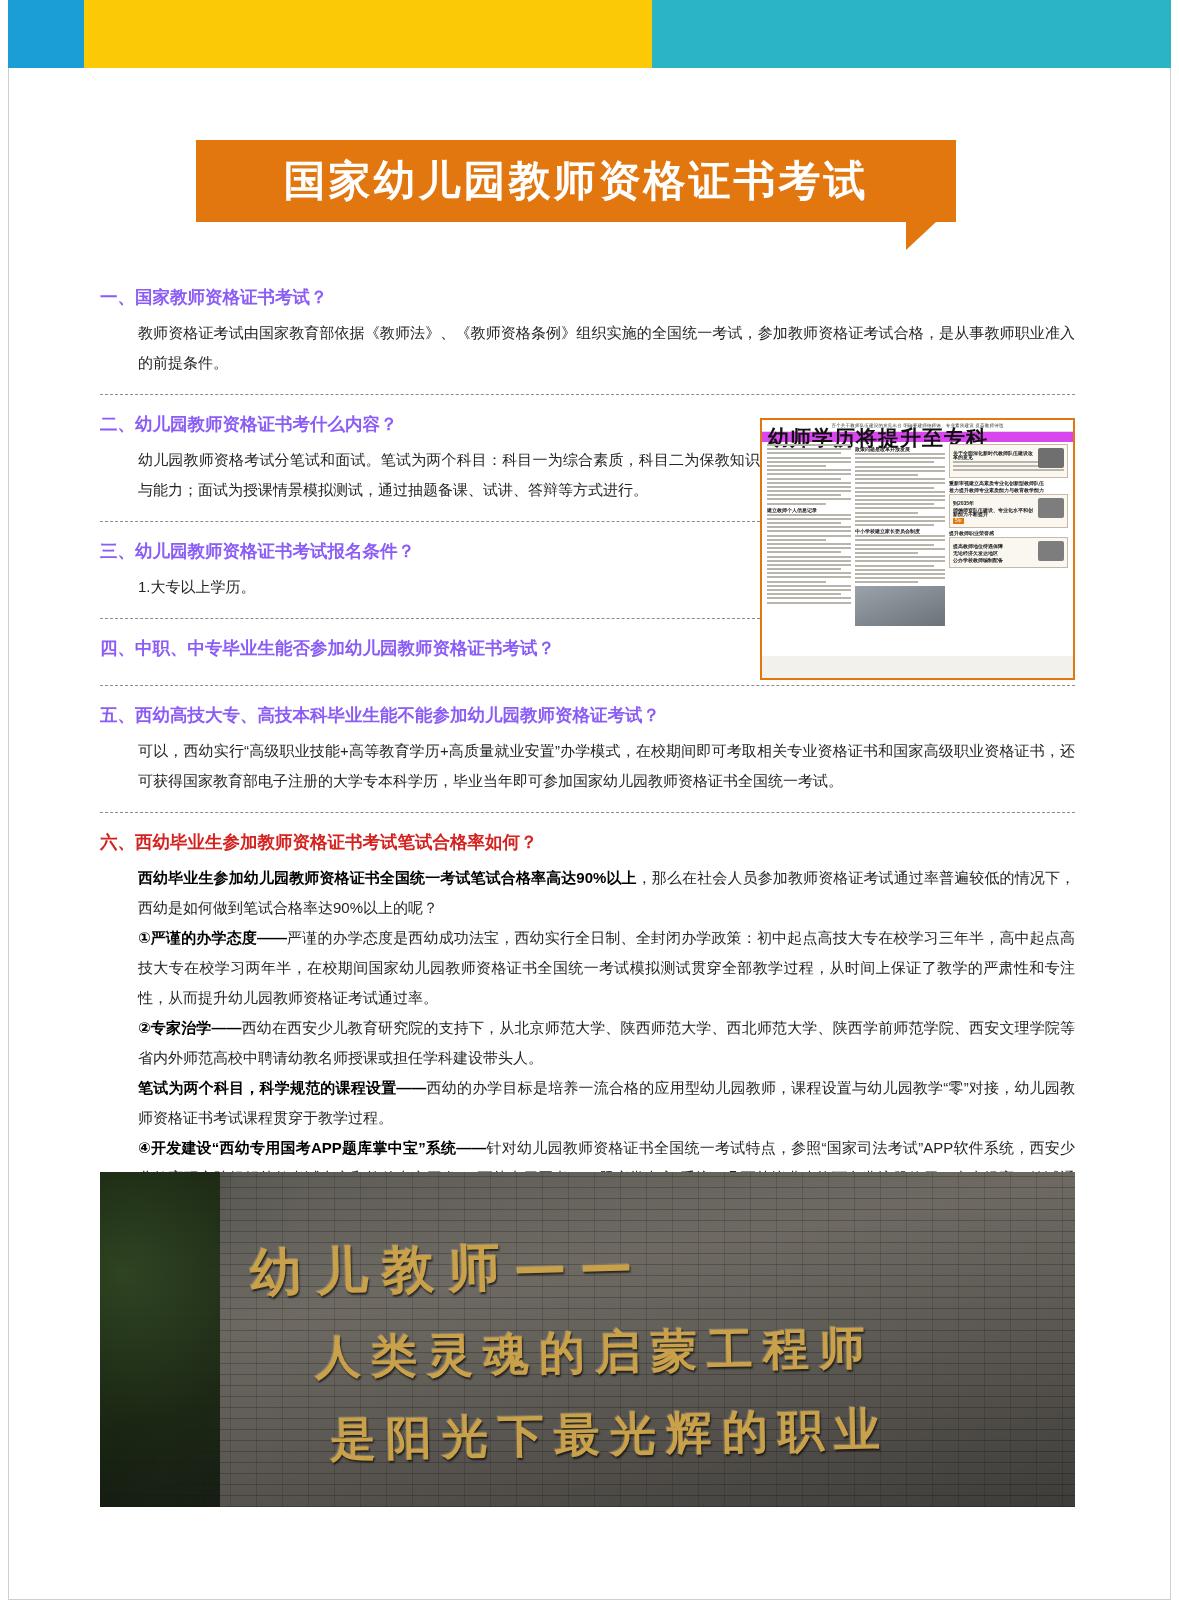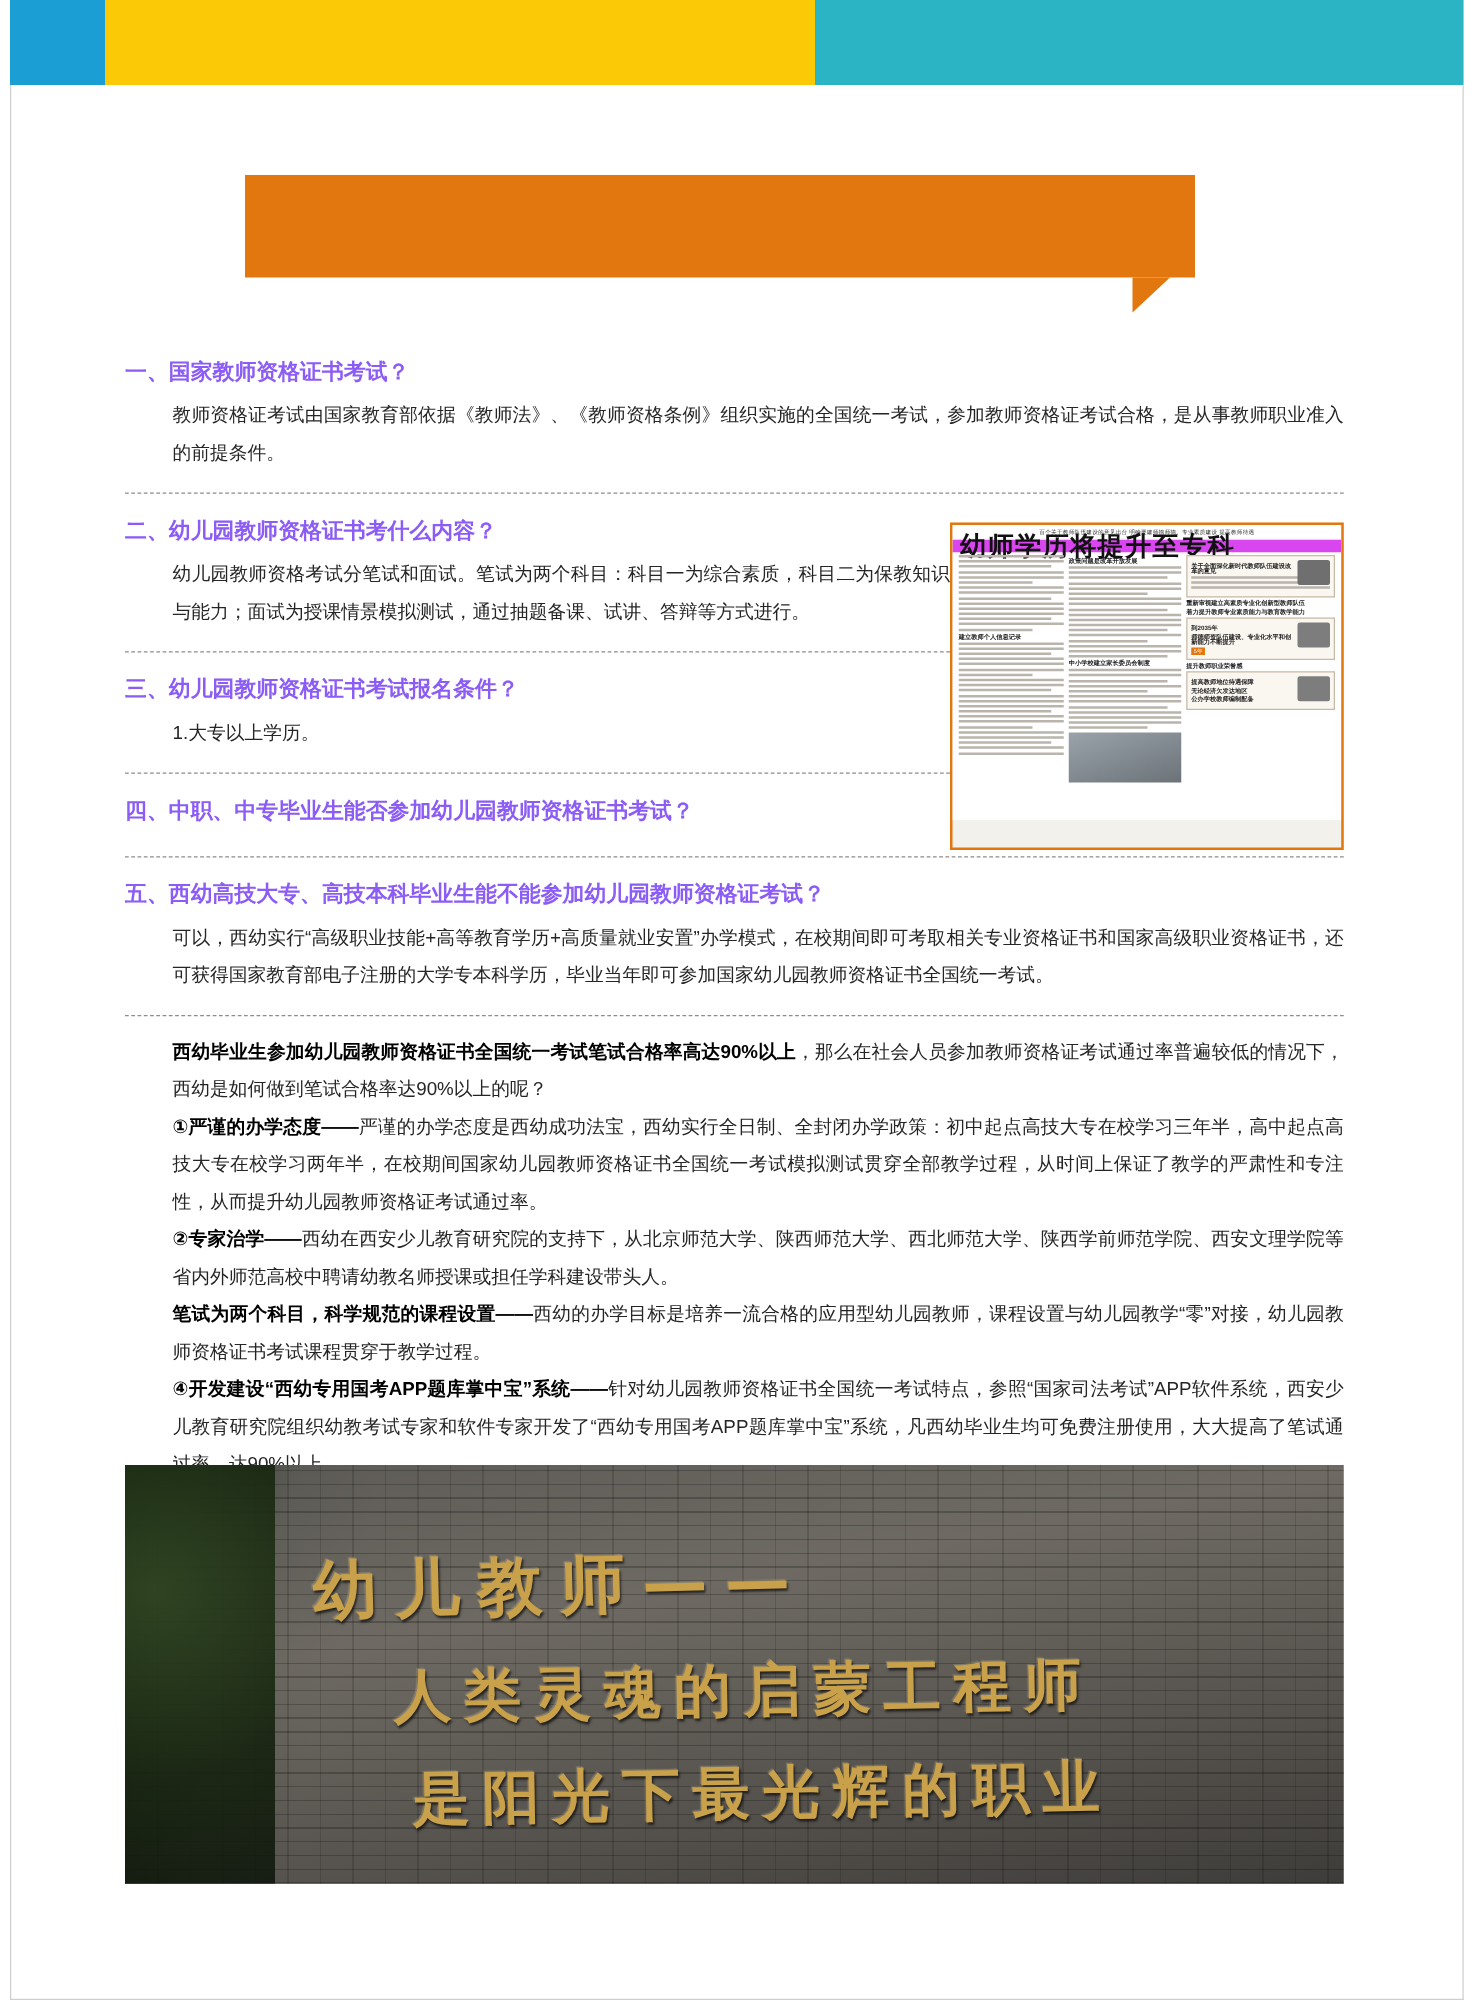--- a/index.html
+++ b/index.html
@@ -178,20 +178,21 @@
     <div class="seg-yellow"></div>
     <div class="seg-teal"></div>
     <div class="seg-white-r"></div>
   </div>
   <div class="frame-line-l"></div>
   <div class="frame-line-r"></div>
   <div class="frame-line-b"></div>
 
   <div class="banner-wrap">
     <div class="banner">
+      <h1>国家幼儿园教师资格证书考试</h1>
       <div class="banner-tail"></div>
     </div>
   </div>
 
   <div class="clip">
     <div class="clip-top">百个关于教师队伍建设的意见出台 明确要建师德师德、专业素质建设   提高教师待遇</div>
     <div class="clip-title">幼师学历将提升至专科</div>
     <div class="clip-cols">
       <div class="clip-col a">
         <span class="tiny-lines">
@@ -330,20 +331,21 @@
     </div>
     <div class="dash"></div>
 
     <div class="qitem">
       <div class="qhead">五、西幼高技大专、高技本科毕业生能不能参加幼儿园教师资格证考试？</div>
       <div class="qbody">可以，西幼实行“高级职业技能+高等教育学历+高质量就业安置”办学模式，在校期间即可考取相关专业资格证书和国家高级职业资格证书，还可获得国家教育部电子注册的大学专本科学历，毕业当年即可参加国家幼儿园教师资格证书全国统一考试。</div>
     </div>
     <div class="dash"></div>
 
     <div class="qitem">
+      <div class="qhead red">六、西幼毕业生参加教师资格证书考试笔试合格率如何？</div>
       <div class="p6"><span class="redbold">西幼毕业生参加幼儿园教师资格证书全国统一考试笔试合格率高达90%以上</span><span>，那么在社会人员参加教师资格证考试通过率普遍较低的情况下，西幼是如何做到笔试合格率达90%以上的呢？</span></div>
       <div class="p6"><span class="redbold">①严谨的办学态度——</span><span>严谨的办学态度是西幼成功法宝，西幼实行全日制、全封闭办学政策：初中起点高技大专在校学习三年半，高中起点高技大专在校学习两年半，在校期间国家幼儿园教师资格证书全国统一考试模拟测试贯穿全部教学过程，从时间上保证了教学的严肃性和专注性，从而提升幼儿园教师资格证考试通过率。</span></div>
       <div class="p6"><span class="redbold">②专家治学——</span><span>西幼在西安少儿教育研究院的支持下，从北京师范大学、陕西师范大学、西北师范大学、陕西学前师范学院、西安文理学院等省内外师范高校中聘请幼教名师授课或担任学科建设带头人。</span></div>
       <div class="p6"><span class="redbold">笔试为两个科目，科学规范的课程设置——</span><span>西幼的办学目标是培养一流合格的应用型幼儿园教师，课程设置与幼儿园教学“零”对接，幼儿园教师资格证书考试课程贯穿于教学过程。</span></div>
       <div class="p6"><span class="redbold">④开发建设“西幼专用国考APP题库掌中宝”系统——</span><span>针对幼儿园教师资格证书全国统一考试特点，参照“国家司法考试”APP软件系统，西安少儿教育研究院组织幼教考试专家和软件专家开发了“西幼专用国考APP题库掌中宝”系统，凡西幼毕业生均可免费注册使用，大大提高了笔试通过率，达90%以上。</span></div>
     </div>
 
   </div>
 
   <div class="photo">

